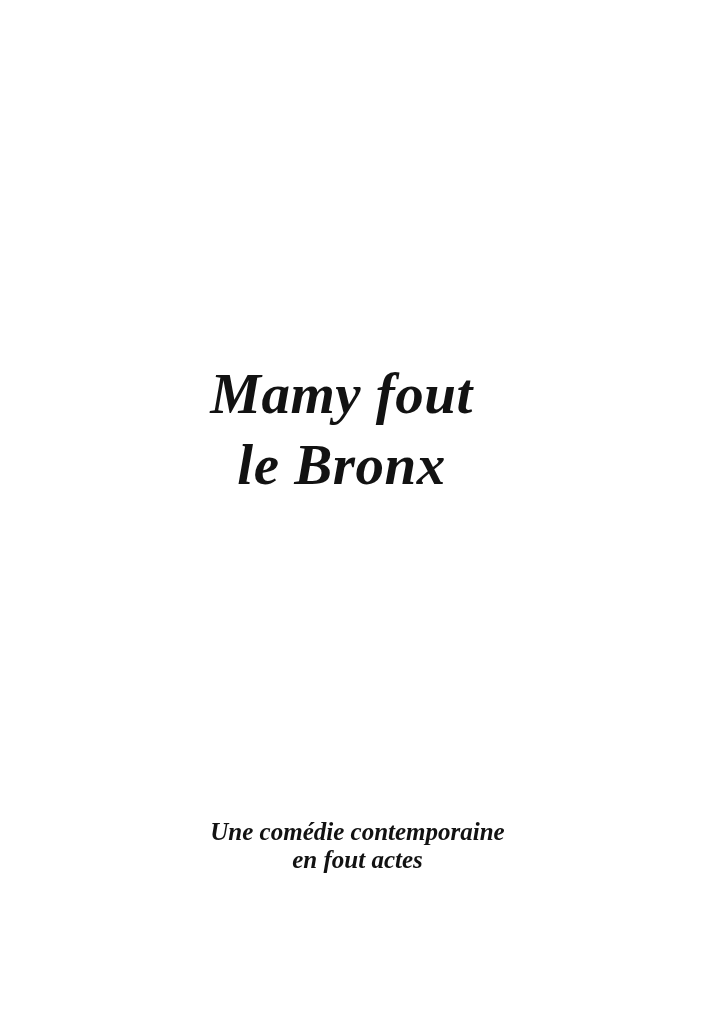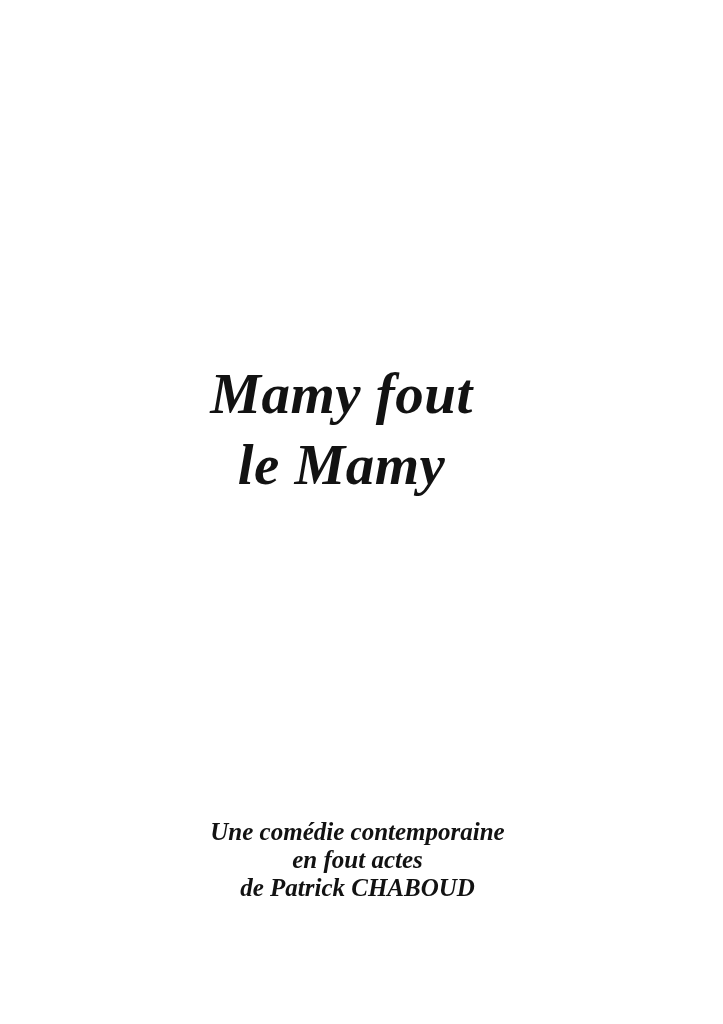--- a/index.html
+++ b/index.html
@@ -56,22 +56,21 @@
     padding-left: 32px;
   }
 </style>
 </head>
 <body>
 
 <div class="page">
 
   <h1 class="title">
     <span class="title-line">Mamy fout</span>
-    <span class="title-line">le Mamy</span>
+    <span class="title-line">le Bronx</span>
   </h1>
 
   <div class="subtitle">
     <span class="subtitle-line">Une comédie contemporaine</span>
     <span class="subtitle-line">en fout actes</span>
-    <span class="subtitle-line">de Patrick CHABOUD</span>
   </div>
 
 </div>
 
 </body></html>

